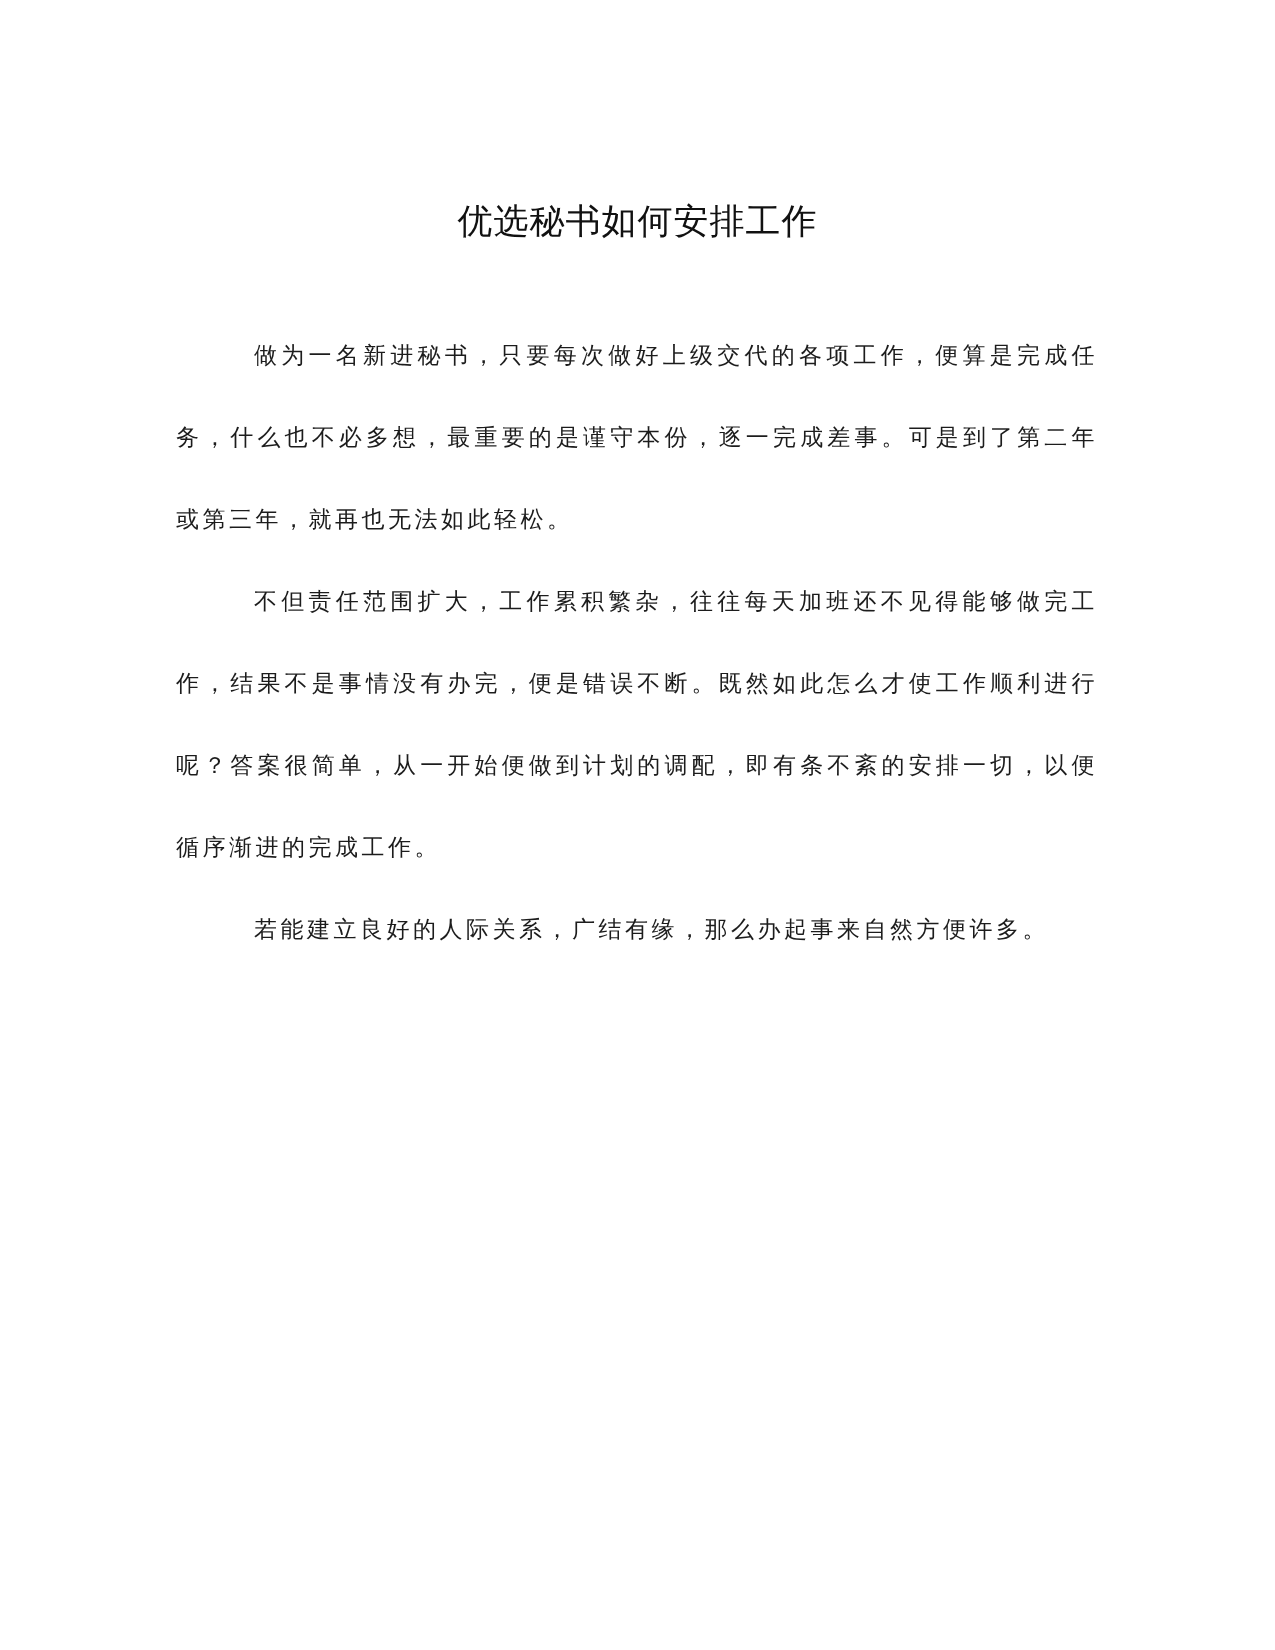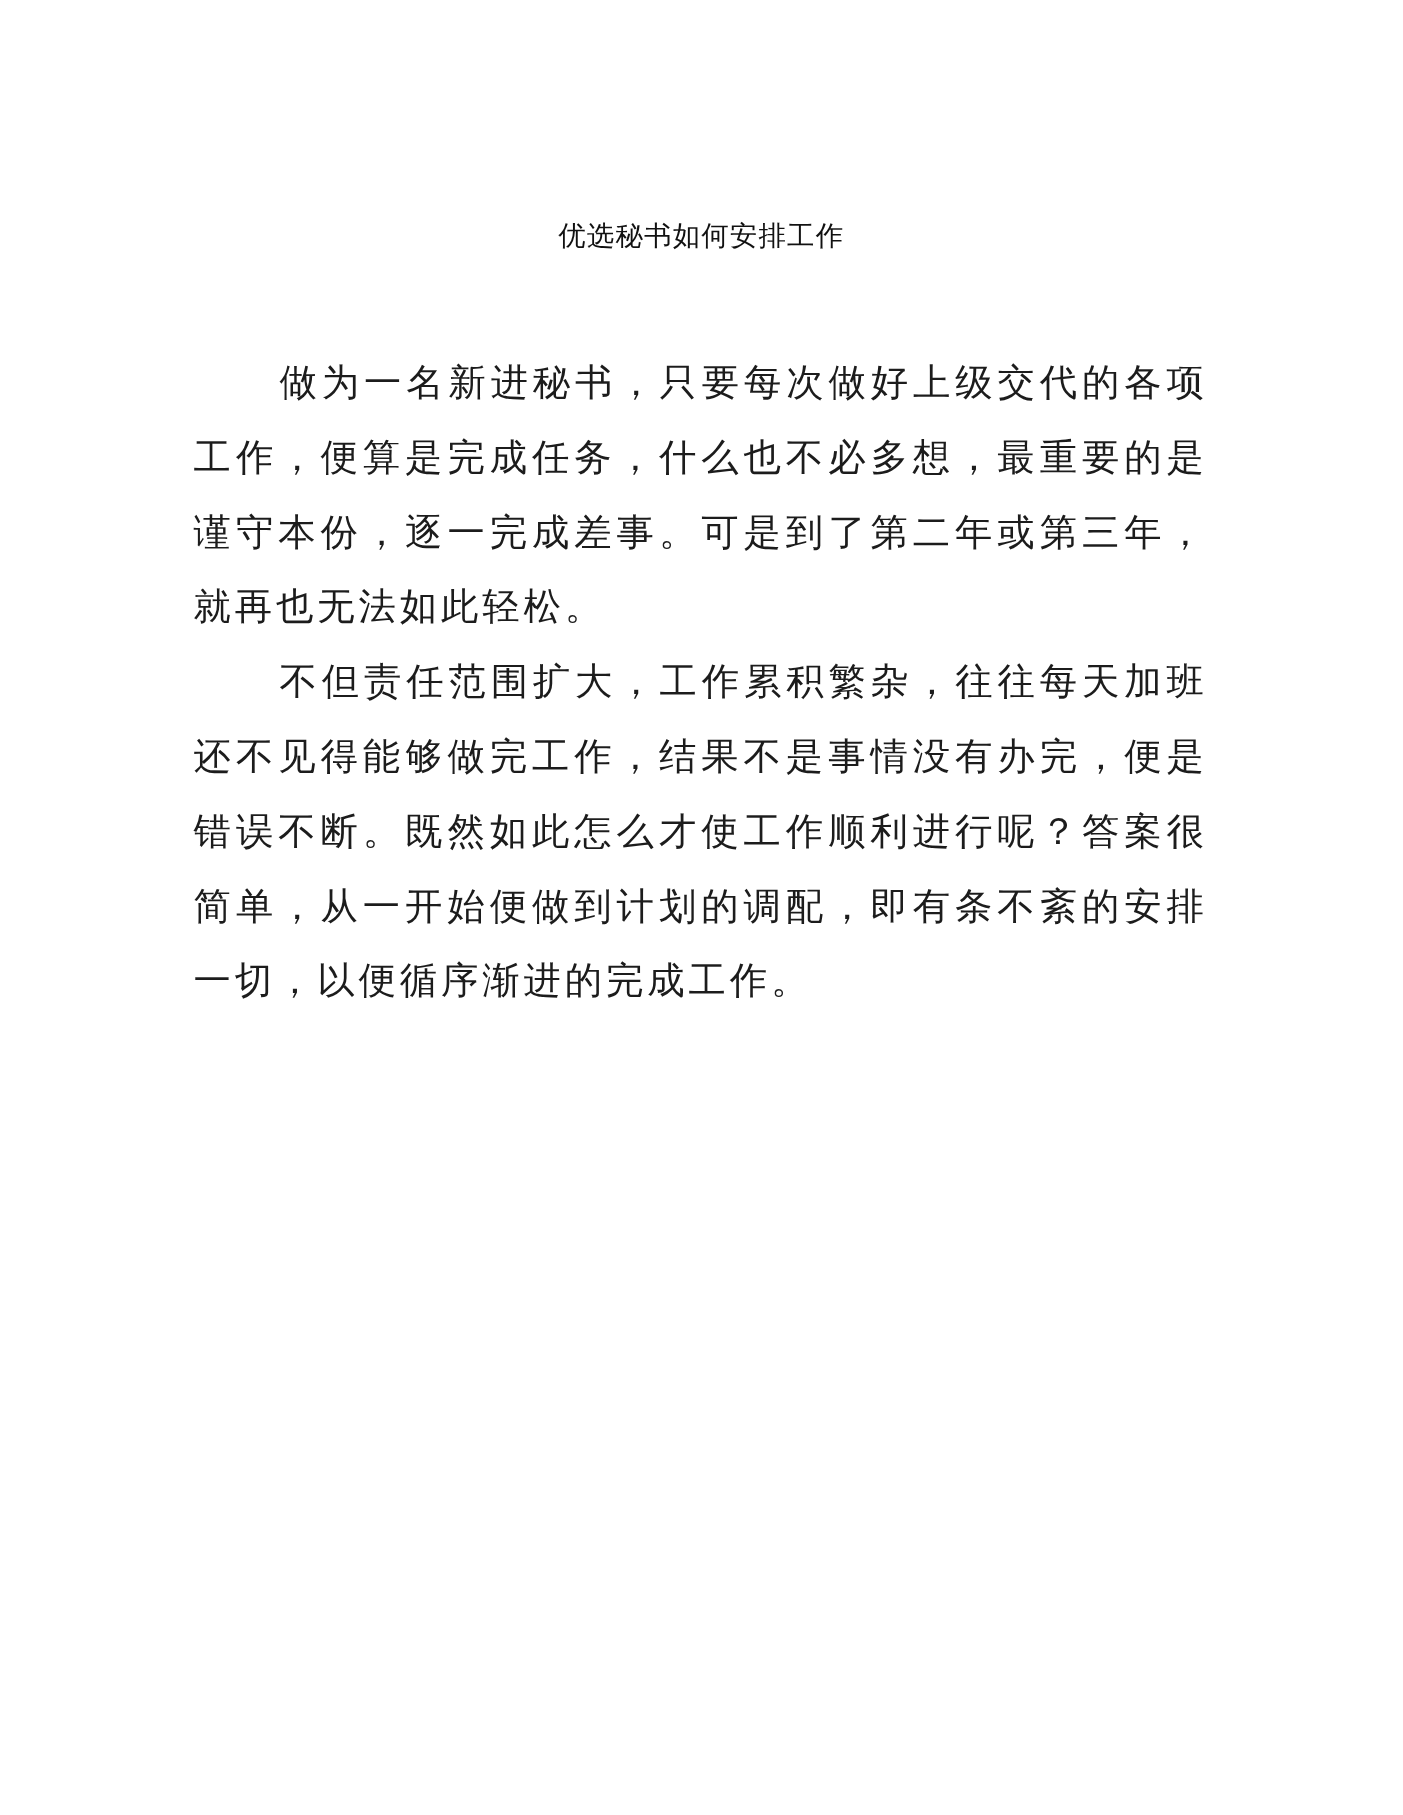--- a/index.html
+++ b/index.html
@@ -17,46 +17,47 @@
   }
   .doc-title {
     position: absolute;
     top: 198px;
     left: 0;
     width: 100%;
     margin: 0;
     text-align: center;
     font-family: "Liberation Sans", "DejaVu Sans", sans-serif;
     font-weight: 500;
-    font-size: 25px;
+    font-size: 35px;
     letter-spacing: 1px;
     color: #111111;
   }
   .doc-body {
     position: absolute;
     top: 315px;
     left: 176px;
     width: 922px;
     font-family: "Liberation Serif", "DejaVu Serif", serif;
-    font-size: 34px;
-    line-height: 68px;
+    font-size: 23px;
+    line-height: 82px;
     letter-spacing: 3.5px;
     text-align: justify;
     text-justify: inter-ideograph;
     color: #1c1c1c;
   }
   .doc-body p {
     margin: 0;
     padding: 0;
     text-indent: 78px;
   }
 </style>
 </head>
 <body>
 
 <div class="page">
   <h1 class="doc-title">优选秘书如何安排工作</h1>
   <div class="doc-body">
 
   <p>做为一名新进秘书，只要每次做好上级交代的各项工作，便算是完成任务，什么也不必多想，最重要的是谨守本份，逐一完成差事。可是到了第二年或第三年，就再也无法如此轻松。</p>
       <p>不但责任范围扩大，工作累积繁杂，往往每天加班还不见得能够做完工作，结果不是事情没有办完，便是错误不断。既然如此怎么才使工作顺利进行呢？答案很简单，从一开始便做到计划的调配，即有条不紊的安排一切，以便循序渐进的完成工作。</p>
+      <p>若能建立良好的人际关系，广结有缘，那么办起事来自然方便许多。</p>
     </div>
 </div>
 
 </body></html>

